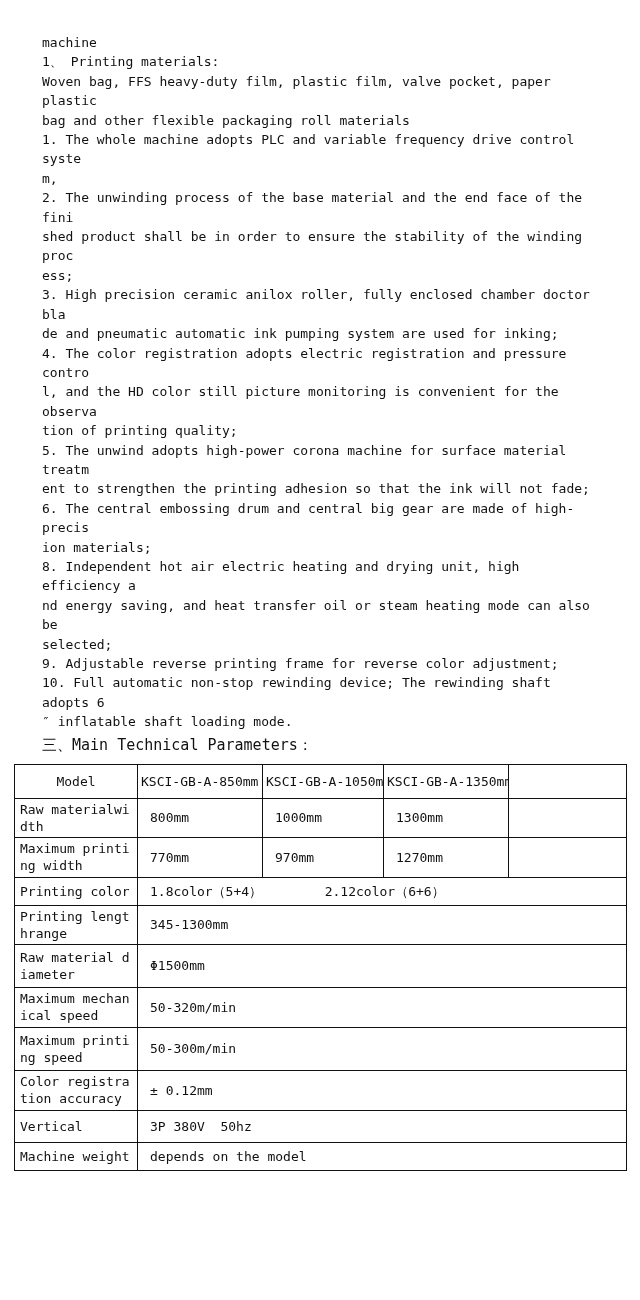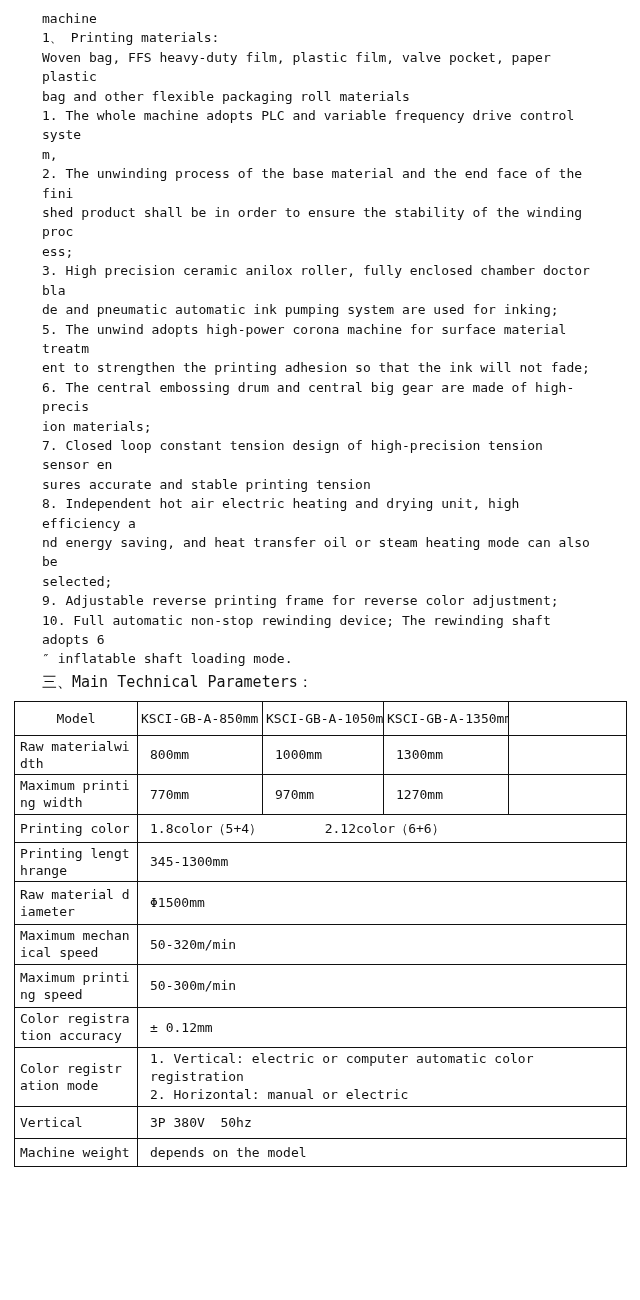--- a/index.html
+++ b/index.html
@@ -7,21 +7,21 @@
     position:relative;
     width:640px;
     min-height:1300px;
     background:#ffffff;
     color:#111111;
     font-family:"DejaVu Sans Mono","Liberation Mono",monospace;
     font-size:13px;
     box-sizing:border-box;
   }
   .intro{
-    padding:9px 6px 0 42px;
+    padding:33px 6px 0 42px;
     width:598px;
     box-sizing:border-box;
   }
   .intro p{
     margin:0;
     white-space:pre-wrap;
     line-height:19.4px;
     word-break:normal;
   }
   .section-heading{
@@ -70,26 +70,27 @@
     <p>1、 Printing materials:</p>
     <p>Woven bag, FFS heavy-duty film, plastic film, valve pocket, paper plastic
 bag and other flexible packaging roll materials</p>
     <p>1. The whole machine adopts PLC and variable frequency drive control syste
 m,</p>
     <p>2. The unwinding process of the base material and the end face of the fini
 shed product shall be in order to ensure the stability of the winding proc
 ess;</p>
     <p>3. High precision ceramic anilox roller, fully enclosed chamber doctor bla
 de and pneumatic automatic ink pumping system are used for inking;</p>
+    <p>4. The color registration adopts electric registration and pressure contro
+l, and the HD color still picture monitoring is convenient for the observa
+tion of printing quality;</p>
     <p>5. The unwind adopts high-power corona machine for surface material treatm
 ent to strengthen the printing adhesion so that the ink will not fade;</p>
     <p>6. The central embossing drum and central big gear are made of high-precis
 ion materials;</p>
-    <p>7. Closed loop constant tension design of high-precision tension sensor en
-sures accurate and stable printing tension</p>
     <p>8. Independent hot air electric heating and drying unit, high efficiency a
 nd energy saving, and heat transfer oil or steam heating mode can also be
 selected;</p>
     <p>9. Adjustable reverse printing frame for reverse color adjustment;</p>
     <p>10. Full automatic non-stop rewinding device; The rewinding shaft adopts 6
 ″ inflatable shaft loading mode.</p>
   </div>
 
   <h2 class="section-heading">三、Main Technical Parameters：</h2>
 
@@ -147,26 +148,20 @@
       <tr style="height:43px">
         <td class="label">Maximum printi
 ng speed</td>
         <td class="val" colspan="4">50-300m/min</td>
       </tr>
       <tr style="height:40px">
         <td class="label">Color registra
 tion accuracy</td>
         <td class="val" colspan="4">± 0.12mm</td>
       </tr>
-      <tr class="reg-mode" style="height:47px">
-        <td class="label">Color registr
-ation mode</td>
-        <td class="val" colspan="4">1. Vertical: electric or computer automatic color registration
-2. Horizontal: manual or electric</td>
-      </tr>
       <tr style="height:32px">
         <td class="label">Vertical</td>
         <td class="val" colspan="4">3P 380V  50hz</td>
       </tr>
       <tr style="height:28px">
         <td class="label">Machine weight</td>
         <td class="val" colspan="4">depends on the model</td>
       </tr>
 
     </tbody>

